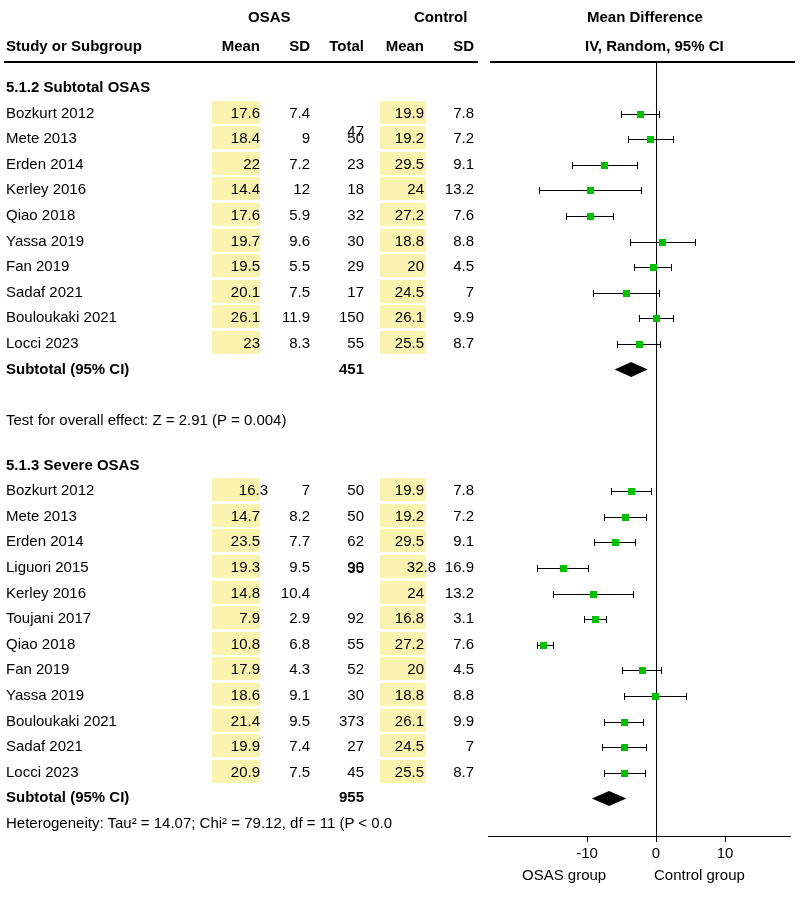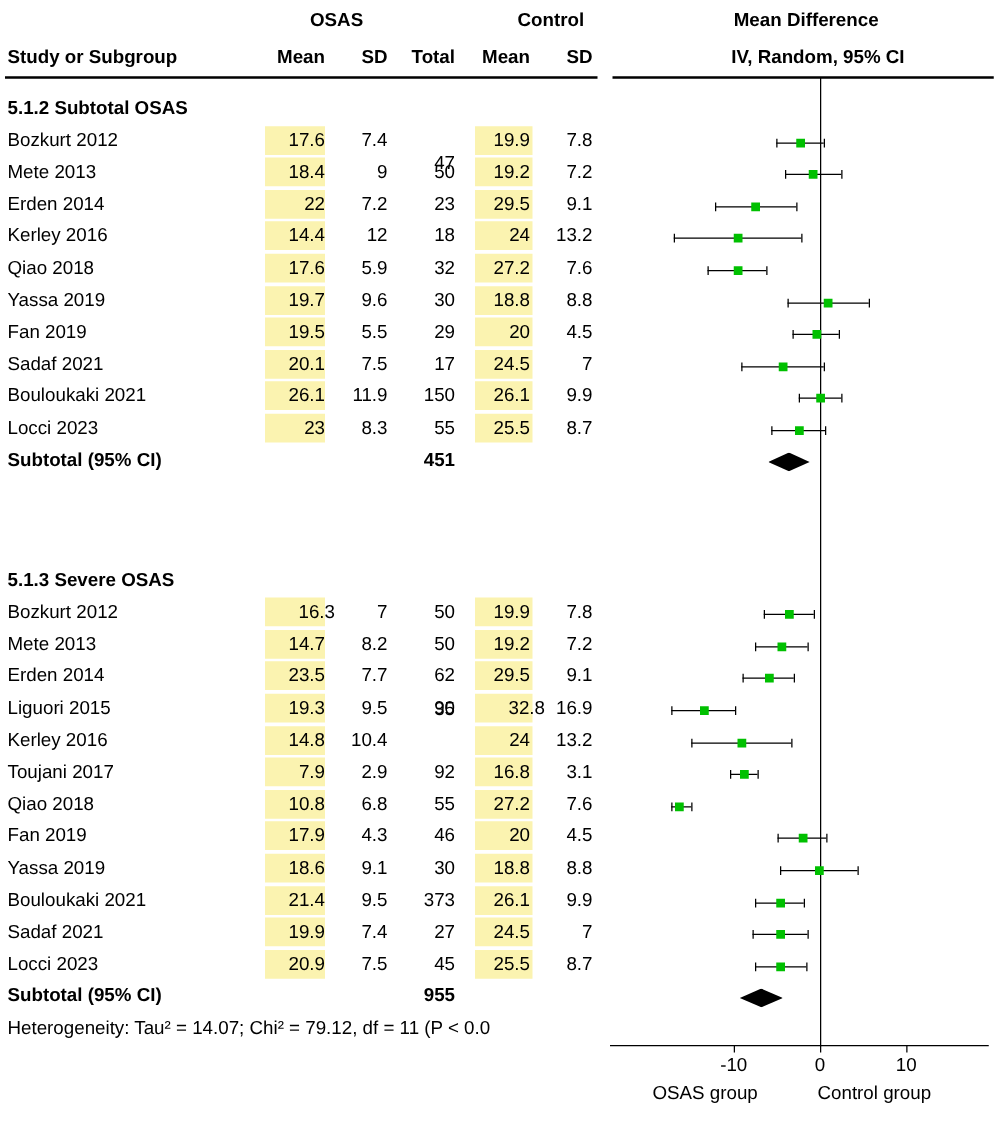--- a/index.html
+++ b/index.html
@@ -248,20 +248,21 @@
     <div style="position: absolute; left: 212px; top: 331px; width: 48px; height: 23px; background: rgb(251, 243, 176);"></div>
     <div style="position: absolute; left: 380px; top: 331px; width: 46px; height: 23px; background: rgb(251, 243, 176);"></div>
     <div class="cell" style="left: 6px; top: 334px; position: absolute;">Locci 2023</div>
     <div class="cell" style="left: 212px; top: 334px; width: 48px; text-align: right; right: auto; position: absolute;">23</div>
     <div class="cell" style="left: 264px; top: 334px; width: 46px; text-align: right; right: auto; position: absolute;">8.3</div>
     <div class="cell" style="left: 312px; top: 334px; width: 52px; text-align: right; right: auto; position: absolute;">55</div>
     <div class="cell" style="left: 380px; top: 334px; width: 44px; text-align: right; right: auto; position: absolute;">25.5</div>
     <div class="cell" style="left: 428px; top: 334px; width: 46px; text-align: right; right: auto; position: absolute;">8.7</div>
     <div class="cell" style="left: 6px; top: 359.6px; font-weight: bold; position: absolute;">Subtotal (95% CI)</div>
     <div class="cell" style="left: 312px; top: 359.6px; width: 52px; text-align: right; right: auto; font-weight: bold; position: absolute;">451</div>
+    <div class="cell" style="left: 6px; top: 410.8px; position: absolute;">Test for overall effect: Z = 2.91 (P = 0.004)</div>
     <div class="cell" style="left: 6px; top: 455.6px; font-weight: bold; position: absolute;">5.1.3 Severe OSAS</div>
     <div style="position: absolute; left: 212px; top: 478.2px; width: 48px; height: 23px; background: rgb(251, 243, 176);"></div>
     <div style="position: absolute; left: 380px; top: 478.2px; width: 46px; height: 23px; background: rgb(251, 243, 176);"></div>
     <div class="cell" style="left: 6px; top: 481.2px; position: absolute;">Bozkurt 2012</div>
     <div class="cell" style="left: 212px; top: 481.2px; width: 56px; text-align: right; right: auto; position: absolute;">16.3</div>
     <div class="cell" style="left: 264px; top: 481.2px; width: 46px; text-align: right; right: auto; position: absolute;">7</div>
     <div class="cell" style="left: 312px; top: 481.2px; width: 52px; text-align: right; right: auto; position: absolute;">50</div>
     <div class="cell" style="left: 380px; top: 481.2px; width: 44px; text-align: right; right: auto; position: absolute;">19.9</div>
     <div class="cell" style="left: 428px; top: 481.2px; width: 46px; text-align: right; right: auto; position: absolute;">7.8</div>
     <div style="position: absolute; left: 212px; top: 503.8px; width: 48px; height: 23px; background: rgb(251, 243, 176);"></div>
@@ -310,21 +311,21 @@
     <div class="cell" style="left: 212px; top: 634.8px; width: 48px; text-align: right; right: auto; position: absolute;">10.8</div>
     <div class="cell" style="left: 264px; top: 634.8px; width: 46px; text-align: right; right: auto; position: absolute;">6.8</div>
     <div class="cell" style="left: 312px; top: 634.8px; width: 52px; text-align: right; right: auto; position: absolute;">55</div>
     <div class="cell" style="left: 380px; top: 634.8px; width: 44px; text-align: right; right: auto; position: absolute;">27.2</div>
     <div class="cell" style="left: 428px; top: 634.8px; width: 46px; text-align: right; right: auto; position: absolute;">7.6</div>
     <div style="position: absolute; left: 212px; top: 657.4px; width: 48px; height: 23px; background: rgb(251, 243, 176);"></div>
     <div style="position: absolute; left: 380px; top: 657.4px; width: 46px; height: 23px; background: rgb(251, 243, 176);"></div>
     <div class="cell" style="left: 6px; top: 660.4px; position: absolute;">Fan 2019</div>
     <div class="cell" style="left: 212px; top: 660.4px; width: 48px; text-align: right; right: auto; position: absolute;">17.9</div>
     <div class="cell" style="left: 264px; top: 660.4px; width: 46px; text-align: right; right: auto; position: absolute;">4.3</div>
-    <div class="cell" style="left: 312px; top: 660.4px; width: 52px; text-align: right; right: auto; position: absolute;">46</div>
+    <div class="cell" style="left: 312px; top: 660.4px; width: 52px; text-align: right; right: auto; position: absolute;">52</div>
     <div class="cell" style="left: 380px; top: 660.4px; width: 44px; text-align: right; right: auto; position: absolute;">20</div>
     <div class="cell" style="left: 428px; top: 660.4px; width: 46px; text-align: right; right: auto; position: absolute;">4.5</div>
     <div style="position: absolute; left: 212px; top: 683px; width: 48px; height: 23px; background: rgb(251, 243, 176);"></div>
     <div style="position: absolute; left: 380px; top: 683px; width: 46px; height: 23px; background: rgb(251, 243, 176);"></div>
     <div class="cell" style="left: 6px; top: 686px; position: absolute;">Yassa 2019</div>
     <div class="cell" style="left: 212px; top: 686px; width: 48px; text-align: right; right: auto; position: absolute;">18.6</div>
     <div class="cell" style="left: 264px; top: 686px; width: 46px; text-align: right; right: auto; position: absolute;">9.1</div>
     <div class="cell" style="left: 312px; top: 686px; width: 52px; text-align: right; right: auto; position: absolute;">30</div>
     <div class="cell" style="left: 380px; top: 686px; width: 44px; text-align: right; right: auto; position: absolute;">18.8</div>
     <div class="cell" style="left: 428px; top: 686px; width: 46px; text-align: right; right: auto; position: absolute;">8.8</div>

